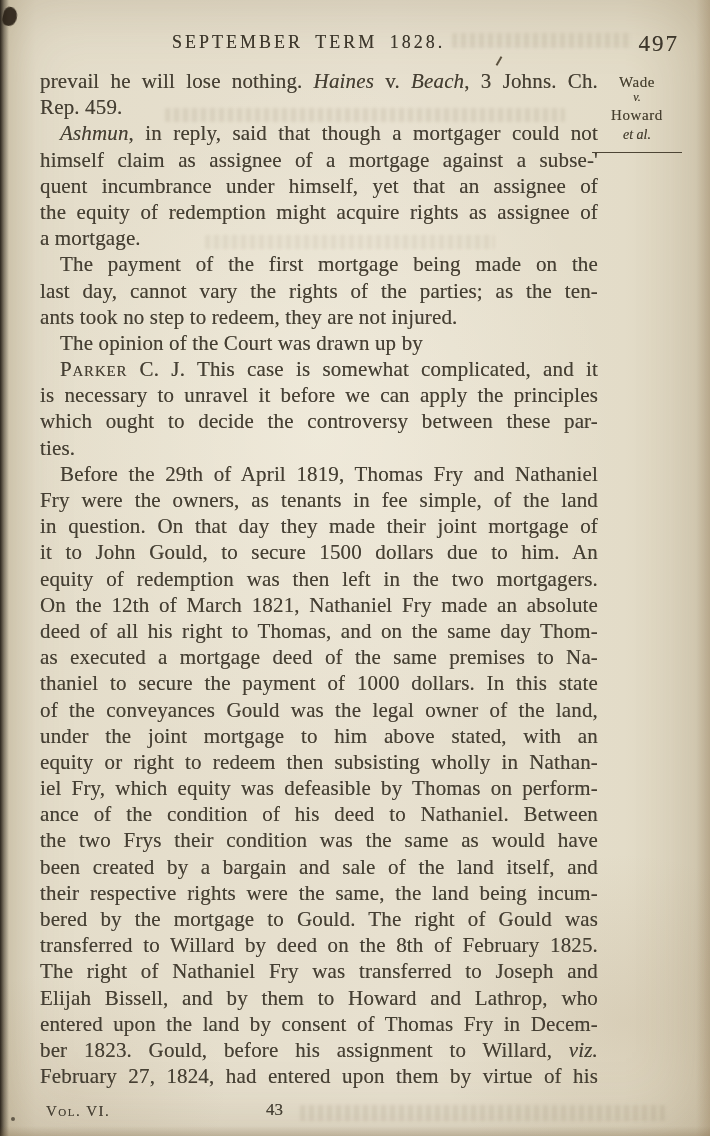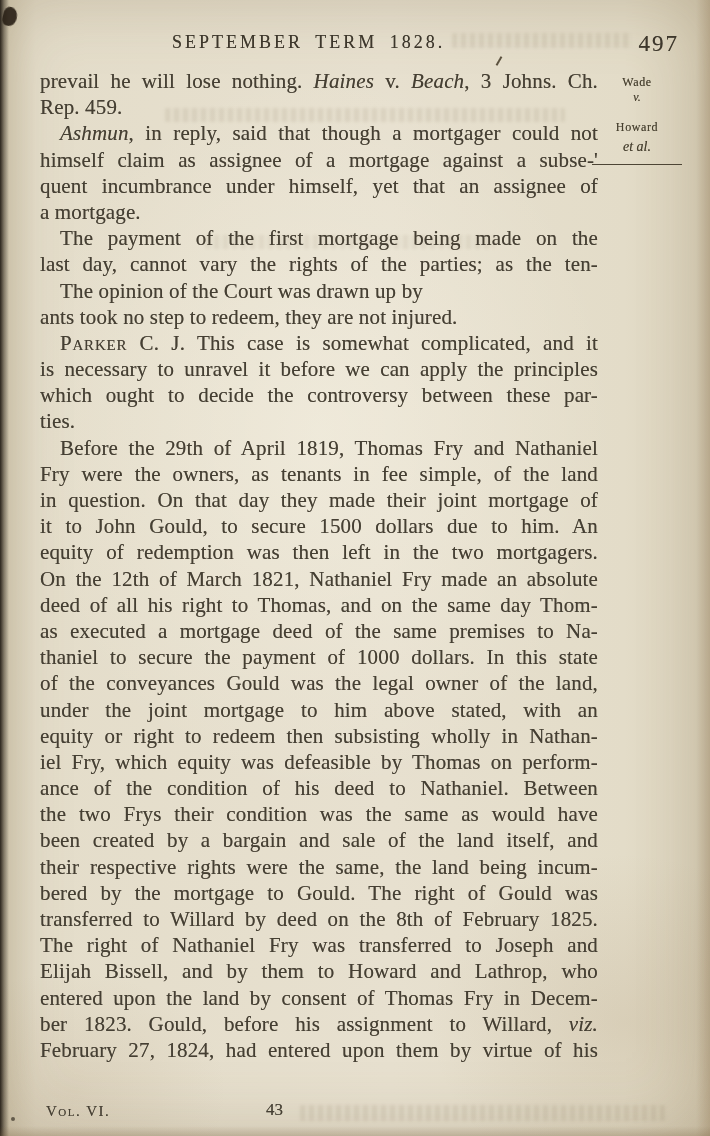--- a/index.html
+++ b/index.html
@@ -51,23 +51,23 @@
   
   .body { position:absolute; left:40px; top:68px; width:558px; font-size:21px; }
   .line { line-height:26.2px; height:26.2px; text-align:justify; letter-spacing:0.15px; }
   .line.j { text-align-last: justify; }
   .line.indent { text-indent:20px; }
   .it { font-style: italic; }
   .sc { font-variant: small-caps; letter-spacing:0.8px; }
 
   
   .margin-note { position:absolute; left:591px; top:74px; width:92px; text-align:center; color:#47402f; }
-  .mn-party { font-size:12px; line-height:16px; letter-spacing:0.6px; }
+  .mn-party { font-size:15px; line-height:16px; letter-spacing:0.6px; }
   .mn-v     { font-size:12px; line-height:15px; font-style:italic; }
-  .mn-party.second { line-height:20px;margin-top:12px; }
+  .mn-party.second { line-height:20px; }
   .mn-etal  { font-size:14px; line-height:20px; font-style:italic; }
   .mn-rule  { margin:7px auto 0 auto; width:90px; border:0; border-top:1.5px solid #4d4535; }
 
   
   .vol { position:absolute; left:46px; top:1103px; font-size:15px;
          font-variant: small-caps; letter-spacing:1.5px; }
   .sig { position:absolute; left:266px; top:1100px; font-size:17px; }
 </style>
 </head>
 <body>
@@ -87,25 +87,26 @@
 
   <div class="running-title">SEPTEMBER TERM 1828.</div>
   <div class="page-number">497</div>
 
   <div class="body">
       <div class="line j"><span>prevail he will lose nothing.  </span><span class="it">Haines</span><span> v. </span><span class="it">Beach</span><span>, 3 Johns. Ch.</span></div>
       <div class="line"><span>Rep. 459.</span></div>
       <div class="line j indent"><span class="it">Ashmun</span><span>, in reply, said that though a mortgager could not</span></div>
       <div class="line j"><span>himself claim as assignee of a mortgage against a subse-'</span></div>
       <div class="line j"><span>quent incumbrance under himself, yet that an assignee of</span></div>
+      <div class="line j"><span>the equity of redemption might acquire rights as assignee of</span></div>
       <div class="line"><span>a mortgage.</span></div>
       <div class="line j indent"><span>The payment of the first mortgage being made on the</span></div>
       <div class="line j"><span>last day, cannot vary the rights of the parties; as the ten-</span></div>
+      <div class="line"><span>ants took no step to redeem, they are not injured.</span></div>
       <div class="line indent"><span>The opinion of the Court was drawn up by</span></div>
-      <div class="line"><span>ants took no step to redeem, they are not injured.</span></div>
       <div class="line j indent"><span class="sc">Parker</span><span> C. J.  This case is somewhat complicated, and it</span></div>
       <div class="line j"><span>is necessary to unravel it before we can apply the principles</span></div>
       <div class="line j"><span>which ought to decide the controversy between these par-</span></div>
       <div class="line"><span>ties.</span></div>
       <div class="line j indent"><span>Before the 29th of April 1819, Thomas Fry and Nathaniel</span></div>
       <div class="line j"><span>Fry were the owners, as tenants in fee simple, of the land</span></div>
       <div class="line j"><span>in question.  On that day they made their joint mortgage of</span></div>
       <div class="line j"><span>it to John Gould, to secure 1500 dollars due to him.  An</span></div>
       <div class="line j"><span>equity of redemption was then left in the two mortgagers.</span></div>
       <div class="line j"><span>On the 12th of March 1821, Nathaniel Fry made an absolute</span></div>

